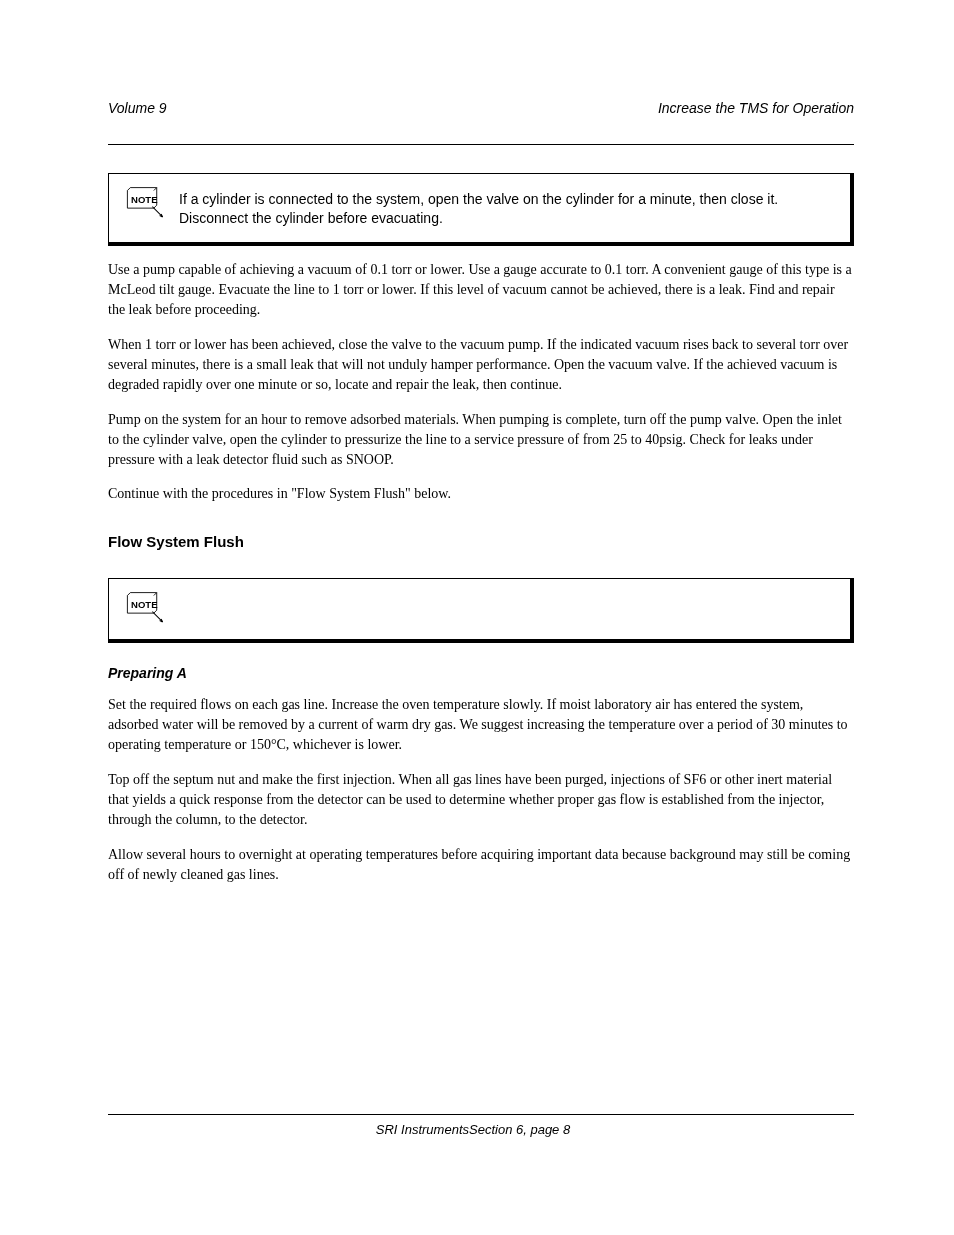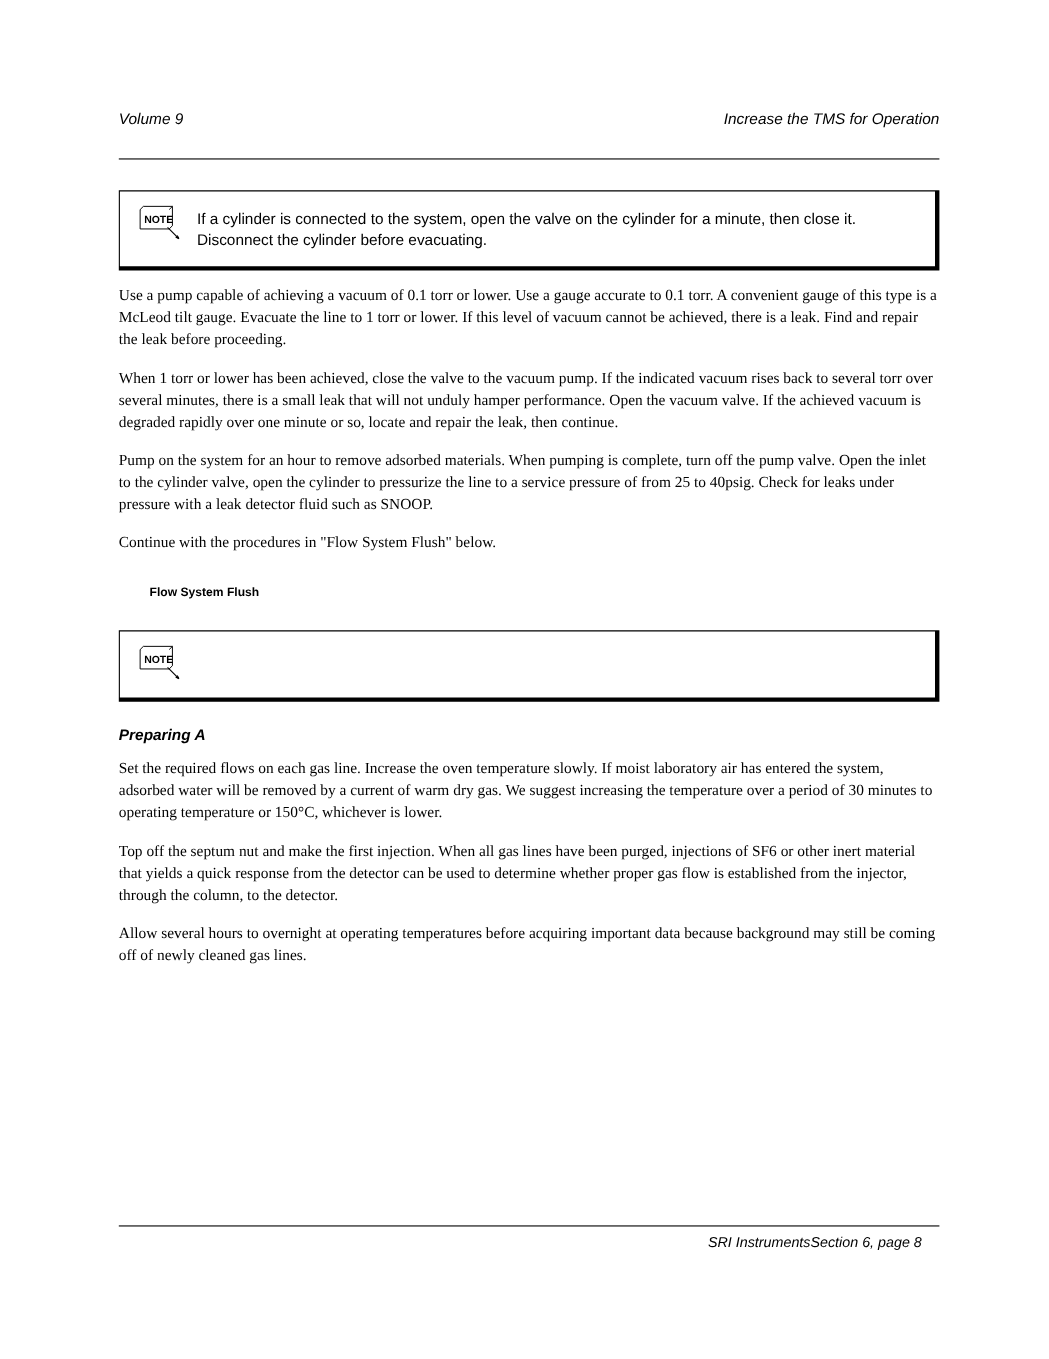--- a/index.html
+++ b/index.html
@@ -57,43 +57,42 @@
   }
   .body-text {
     font-family: "Times New Roman", Times, serif;
     font-size: 14px;
     line-height: 1.45;
   }
   .body-text p { margin-top: 14px; }
   .h3 {
     font-family: Arial, Helvetica, sans-serif;
     font-weight: bold;
-    font-size: 11px;
+    font-size: 15px;
     margin-top: 28px;
-    margin-left: 28px;
   }
   .subhead-italic {
     font-family: Arial, Helvetica, sans-serif;
     font-style: italic;
     font-weight: bold;
     font-size: 14px;
     margin-top: 22px;
   }
   .footer-rule {
     position: absolute;
     left: 0; right: 0;
     bottom: 40px;
     border-top: 1.5px solid #000;
   }
   .footer-line {
     position: absolute;
     left: 0; right: 16px;
     bottom: 18px;
     display: flex;
-    justify-content: flex-end;
+    justify-content: center;
     font-style: italic;
     font-size: 13px;
   }
 </style>
 </head>
 <body>
 
 <div class="page">
   <div class="header-line">
     <span>Volume 9</span>

